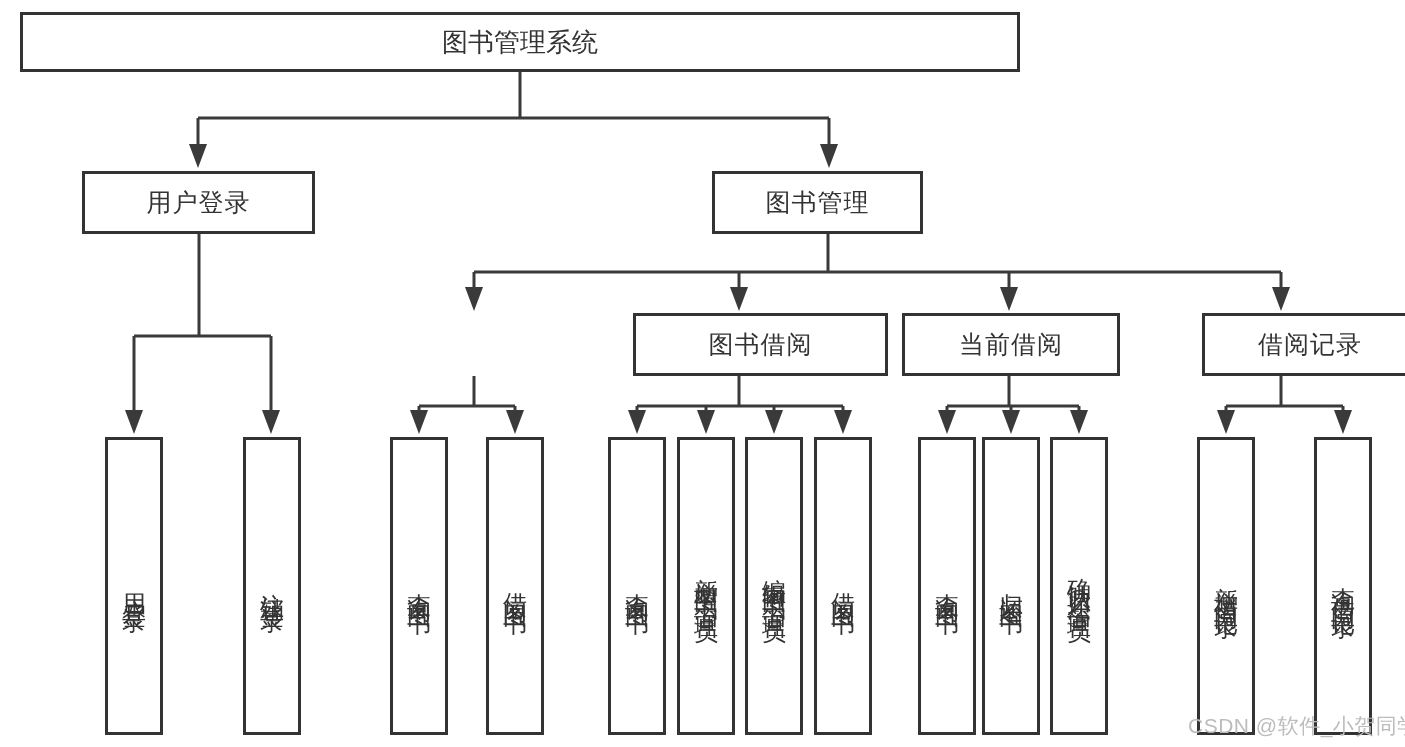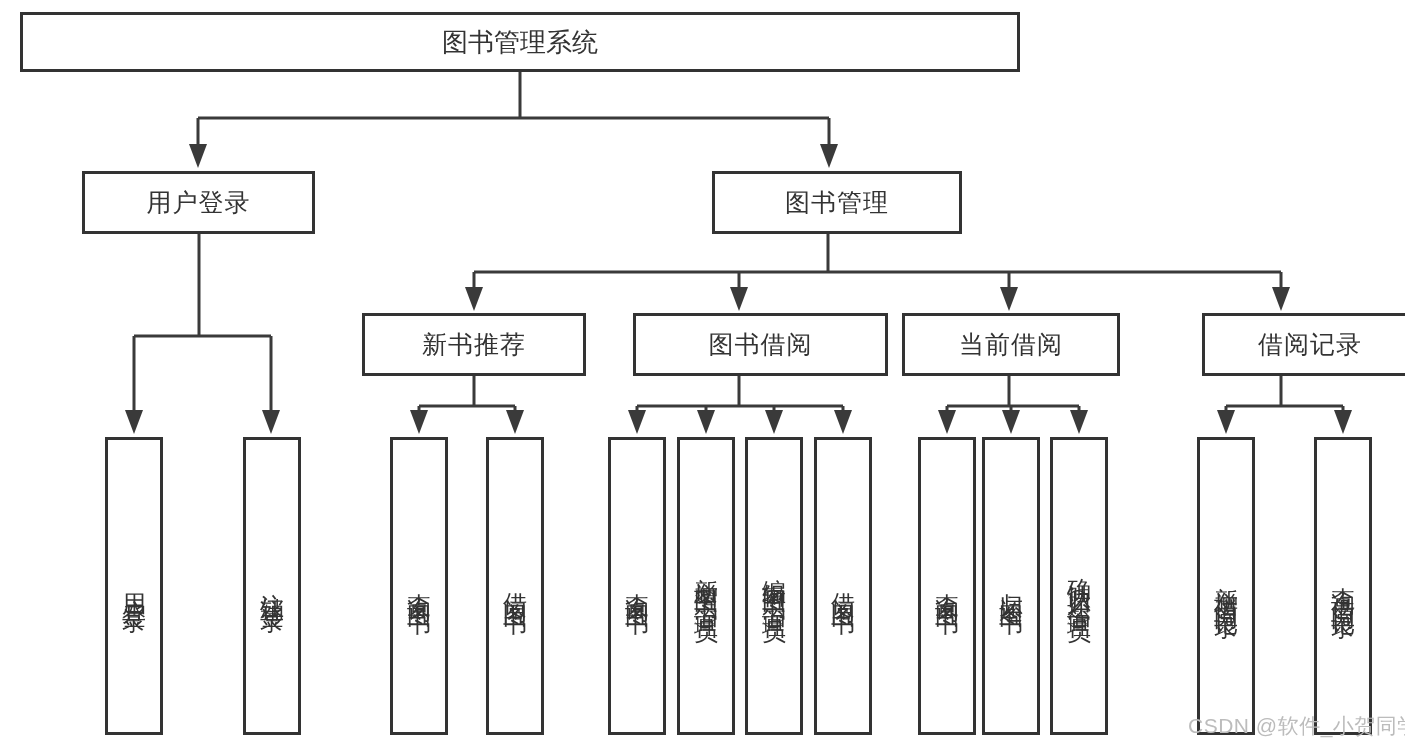--- a/index.html
+++ b/index.html
@@ -112,27 +112,24 @@
     </g>
   </svg>
 
   <div class="node rootbox">
     <span>图书管理系统</span>
   </div>
 
   <div class="node hbox" style="left:82px; top:171px; width:233px;">
     <span>用户登录</span>
   </div>
-  <div class="node hbox" style="left:712px; top:171px; width:250px;">
+  <div class="node hbox" style="left:712px; top:171px; width:211px;">
     <span>图书管理</span>
   </div>
 
-  <div class="node hbox" style="left:362px; top:313px; width:224px;">
-    <span>新书推荐</span>
-  </div>
   <div class="node hbox" style="left:633px; top:313px; width:255px;">
     <span>图书借阅</span>
   </div>
   <div class="node hbox" style="left:902px; top:313px; width:218px;">
     <span>当前借阅</span>
   </div>
   <div class="node hbox" style="left:1202px; top:313px; width:216px;">
     <span>借阅记录</span>
   </div>
 

